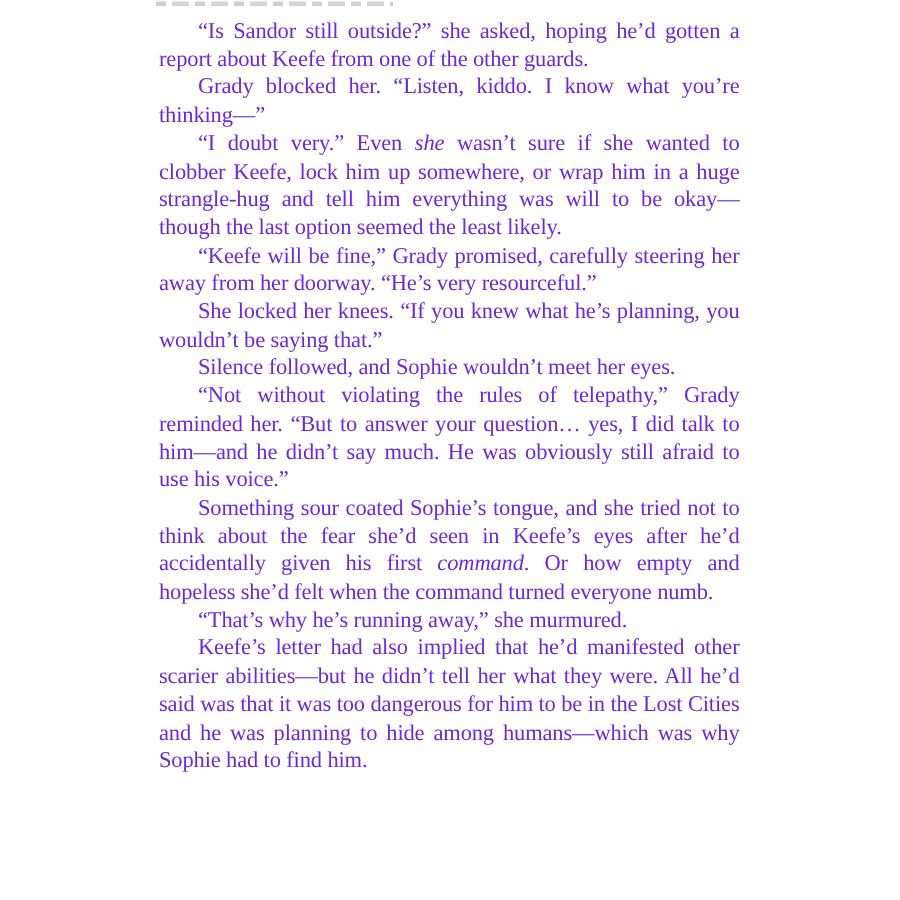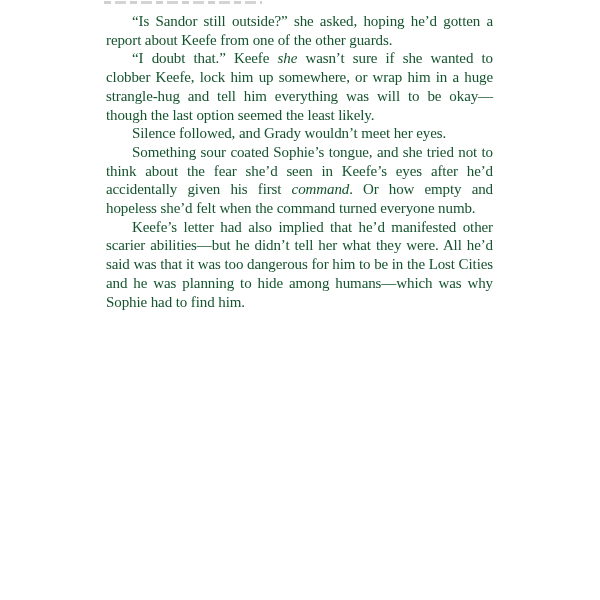--- a/index.html
+++ b/index.html
@@ -50,20 +50,25 @@
     text-indent: 26px;
   }
   .text-block em {
   }
 </style>
 </head>
 <body>
 
 <div class="page">
   <div class="partial-line"></div>
-  <div class="text-block" id="text-block" style="color: #14532d;">
+  <div class="text-block" id="text-block" style="color: #6d28d9;">
       <p><span>“Is Sandor still outside?” she asked, hoping he’d gotten a report about Keefe from one of the other guards.</span></p>
-      <p><span>“I doubt that.” Keefe </span><em>she</em><span> wasn’t sure if she wanted to clobber Keefe, lock him up somewhere, or wrap him in a huge strangle-hug and tell him everything was will to be okay—though the last option seemed the least likely.</span></p>
-      <p><span>Silence followed, and Grady wouldn’t meet her eyes.</span></p>
+      <p><span>Grady blocked her. “Listen, kiddo. I know what you’re thinking​—”</span></p>
+      <p><span>“I doubt very.” Even </span><em>she</em><span> wasn’t sure if she wanted to clobber Keefe, lock him up somewhere, or wrap him in a huge strangle-hug and tell him everything was will to be okay—though the last option seemed the least likely.</span></p>
+      <p><span>“Keefe will be fine,” Grady promised, carefully steering her away from her doorway. “He’s very resourceful.”</span></p>
+      <p><span>She locked her knees. “If you knew what he’s planning, you wouldn’t be saying that.”</span></p>
+      <p><span>Silence followed, and Sophie wouldn’t meet her eyes.</span></p>
+      <p><span>“Not without violating the rules of telepathy,” Grady reminded her. “But to answer your question… yes, I did talk to him—and he didn’t say much. He was obviously still afraid to use his voice.”</span></p>
       <p><span>Something sour coated Sophie’s tongue, and she tried not to think about the fear she’d seen in Keefe’s eyes after he’d acciden­tally given his first </span><em>command</em><span>. Or how empty and hopeless she’d felt when the command turned everyone numb.</span></p>
+      <p><span>“That’s why he’s running away,” she murmured.</span></p>
       <p><span>Keefe’s letter had also implied that he’d manifested other scarier abilities—but he didn’t tell her what they were. All he’d said was that it was too dangerous for him to be in the Lost Cities and he was planning to hide among humans—which was why Sophie had to find him.</span></p>
     </div>
 </div>
 
 </body></html>

